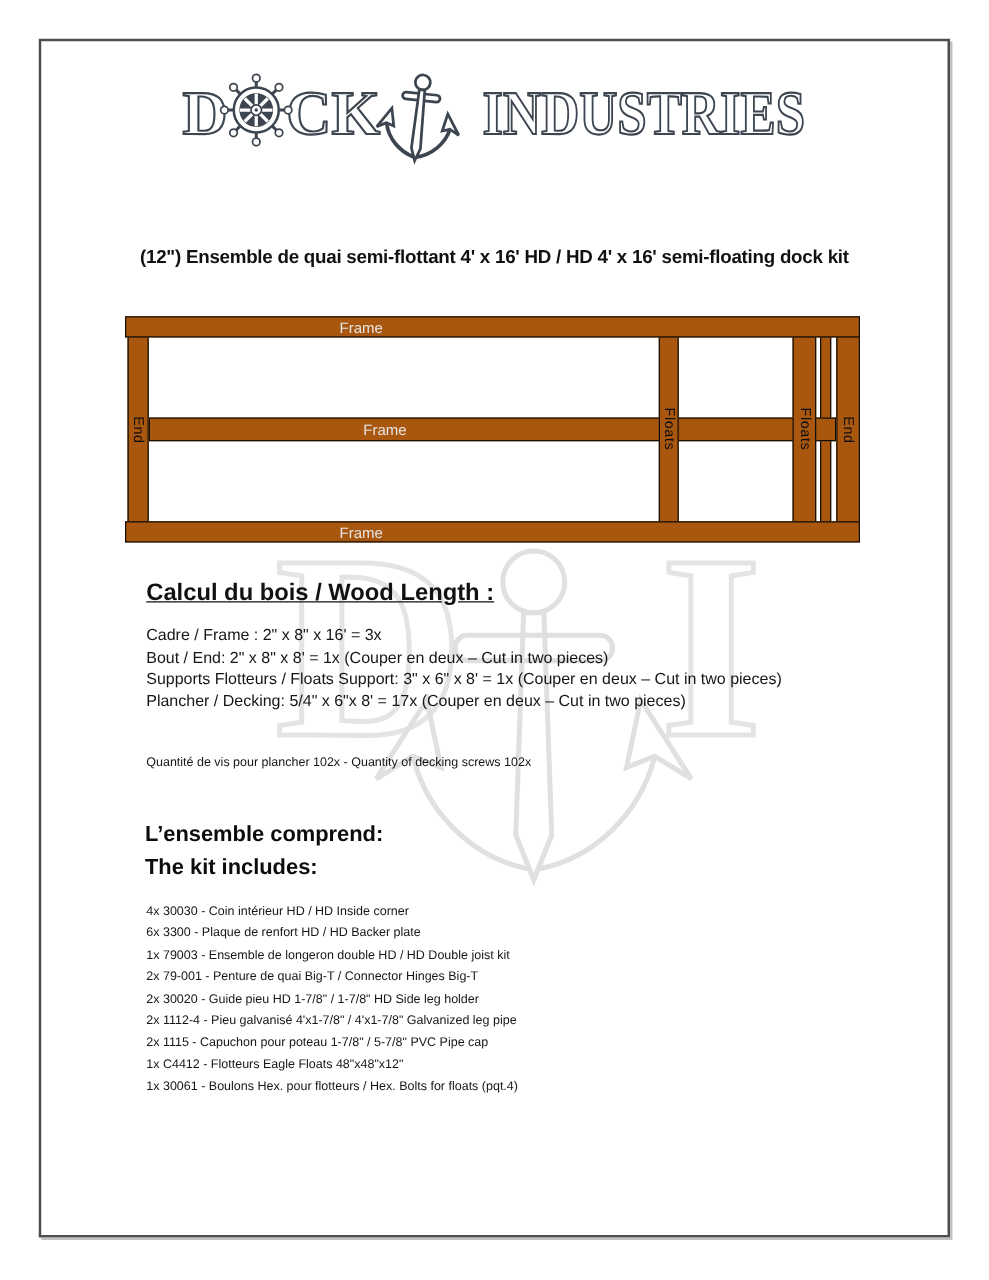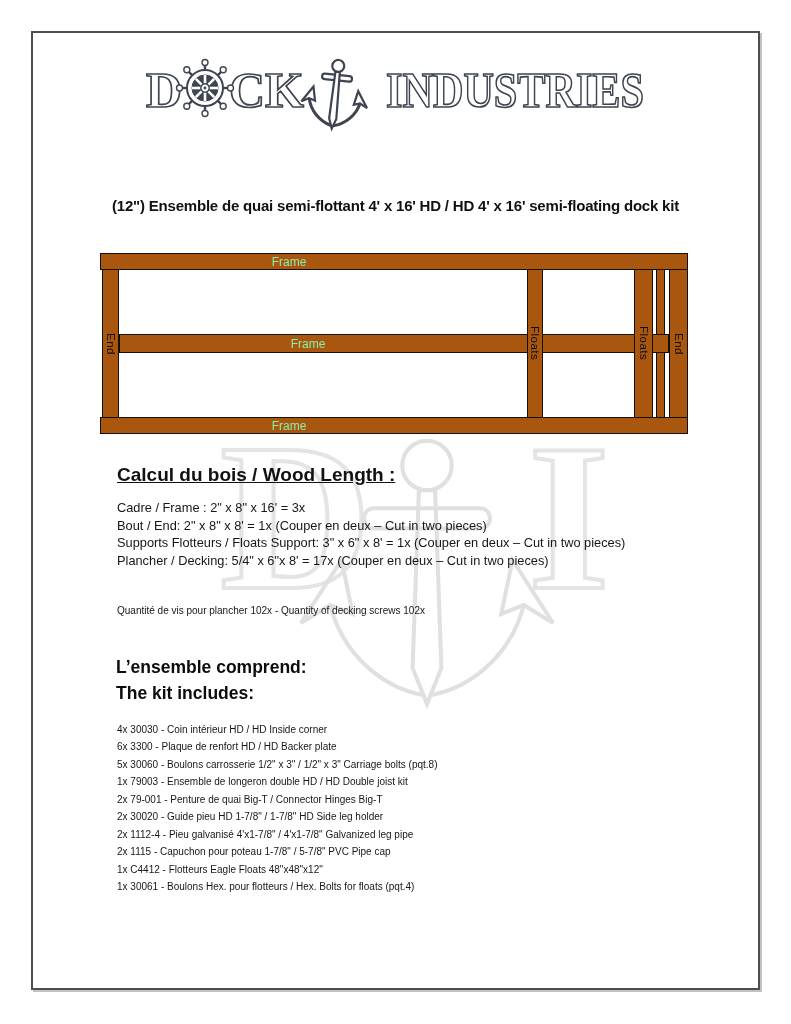--- a/index.html
+++ b/index.html
@@ -18,21 +18,21 @@
   .doc-title{
     position:absolute;left:0;top:197px;width:791px;text-align:center;
     font-size:15px;font-weight:bold;letter-spacing:-0.2px;color:#111;
   }
   
   .diagram{position:absolute;left:100px;top:253px;width:588px;height:181px;}
   .bar{
     position:absolute;background:#A9570F;border:1.5px solid #141007;box-sizing:border-box;
   }
   .bar-label{
-    position:absolute;font-size:12px;color:#86efac;font-family:"Liberation Sans",sans-serif;
+    position:absolute;font-size:12px;color:#e5e5e5;font-family:"Liberation Sans",sans-serif;
   }
   .h-label{left:153px;width:70px;top:50%;transform:translateY(-50%);text-align:center;}
   .v-bar{display:flex;align-items:center;justify-content:center;}
   .v-label{
     writing-mode:vertical-rl;font-size:11.5px;color:#0e0e0e;position:static;
     letter-spacing:.5px;
   }
   
   .sec-heading{
     position:absolute;left:117px;top:464px;font-size:19px;font-weight:bold;
@@ -167,21 +167,20 @@
       <div class="txt-line">Quantité de vis pour plancher 102x - Quantity of decking screws 102x</div>
     </div>
 
     <div class="kit-headings">
       <div>L’ensemble comprend:</div>
       <div>The kit includes:</div>
     </div>
     <div class="kit-list">
       <div class="txt-line">4x 30030 - Coin intérieur HD / HD Inside corner</div>
       <div class="txt-line">6x 3300 - Plaque de renfort HD / HD Backer plate</div>
-      <div class="txt-line">5x 30060 - Boulons carrosserie 1/2" x 3" / 1/2" x 3" Carriage bolts (pqt.8)</div>
       <div class="txt-line">1x 79003 - Ensemble de longeron double HD / HD Double joist kit</div>
       <div class="txt-line">2x 79-001 - Penture de quai Big-T / Connector Hinges Big-T</div>
       <div class="txt-line">2x 30020 - Guide pieu HD 1-7/8" / 1-7/8" HD Side leg holder</div>
       <div class="txt-line">2x 1112-4 - Pieu galvanisé 4'x1-7/8" / 4'x1-7/8" Galvanized leg pipe</div>
       <div class="txt-line">2x 1115 - Capuchon pour poteau 1-7/8" / 5-7/8" PVC Pipe cap</div>
       <div class="txt-line">1x C4412 - Flotteurs Eagle Floats 48"x48"x12"</div>
       <div class="txt-line">1x 30061 - Boulons Hex. pour flotteurs / Hex. Bolts for floats (pqt.4)</div>
     </div>
 
   </div>

